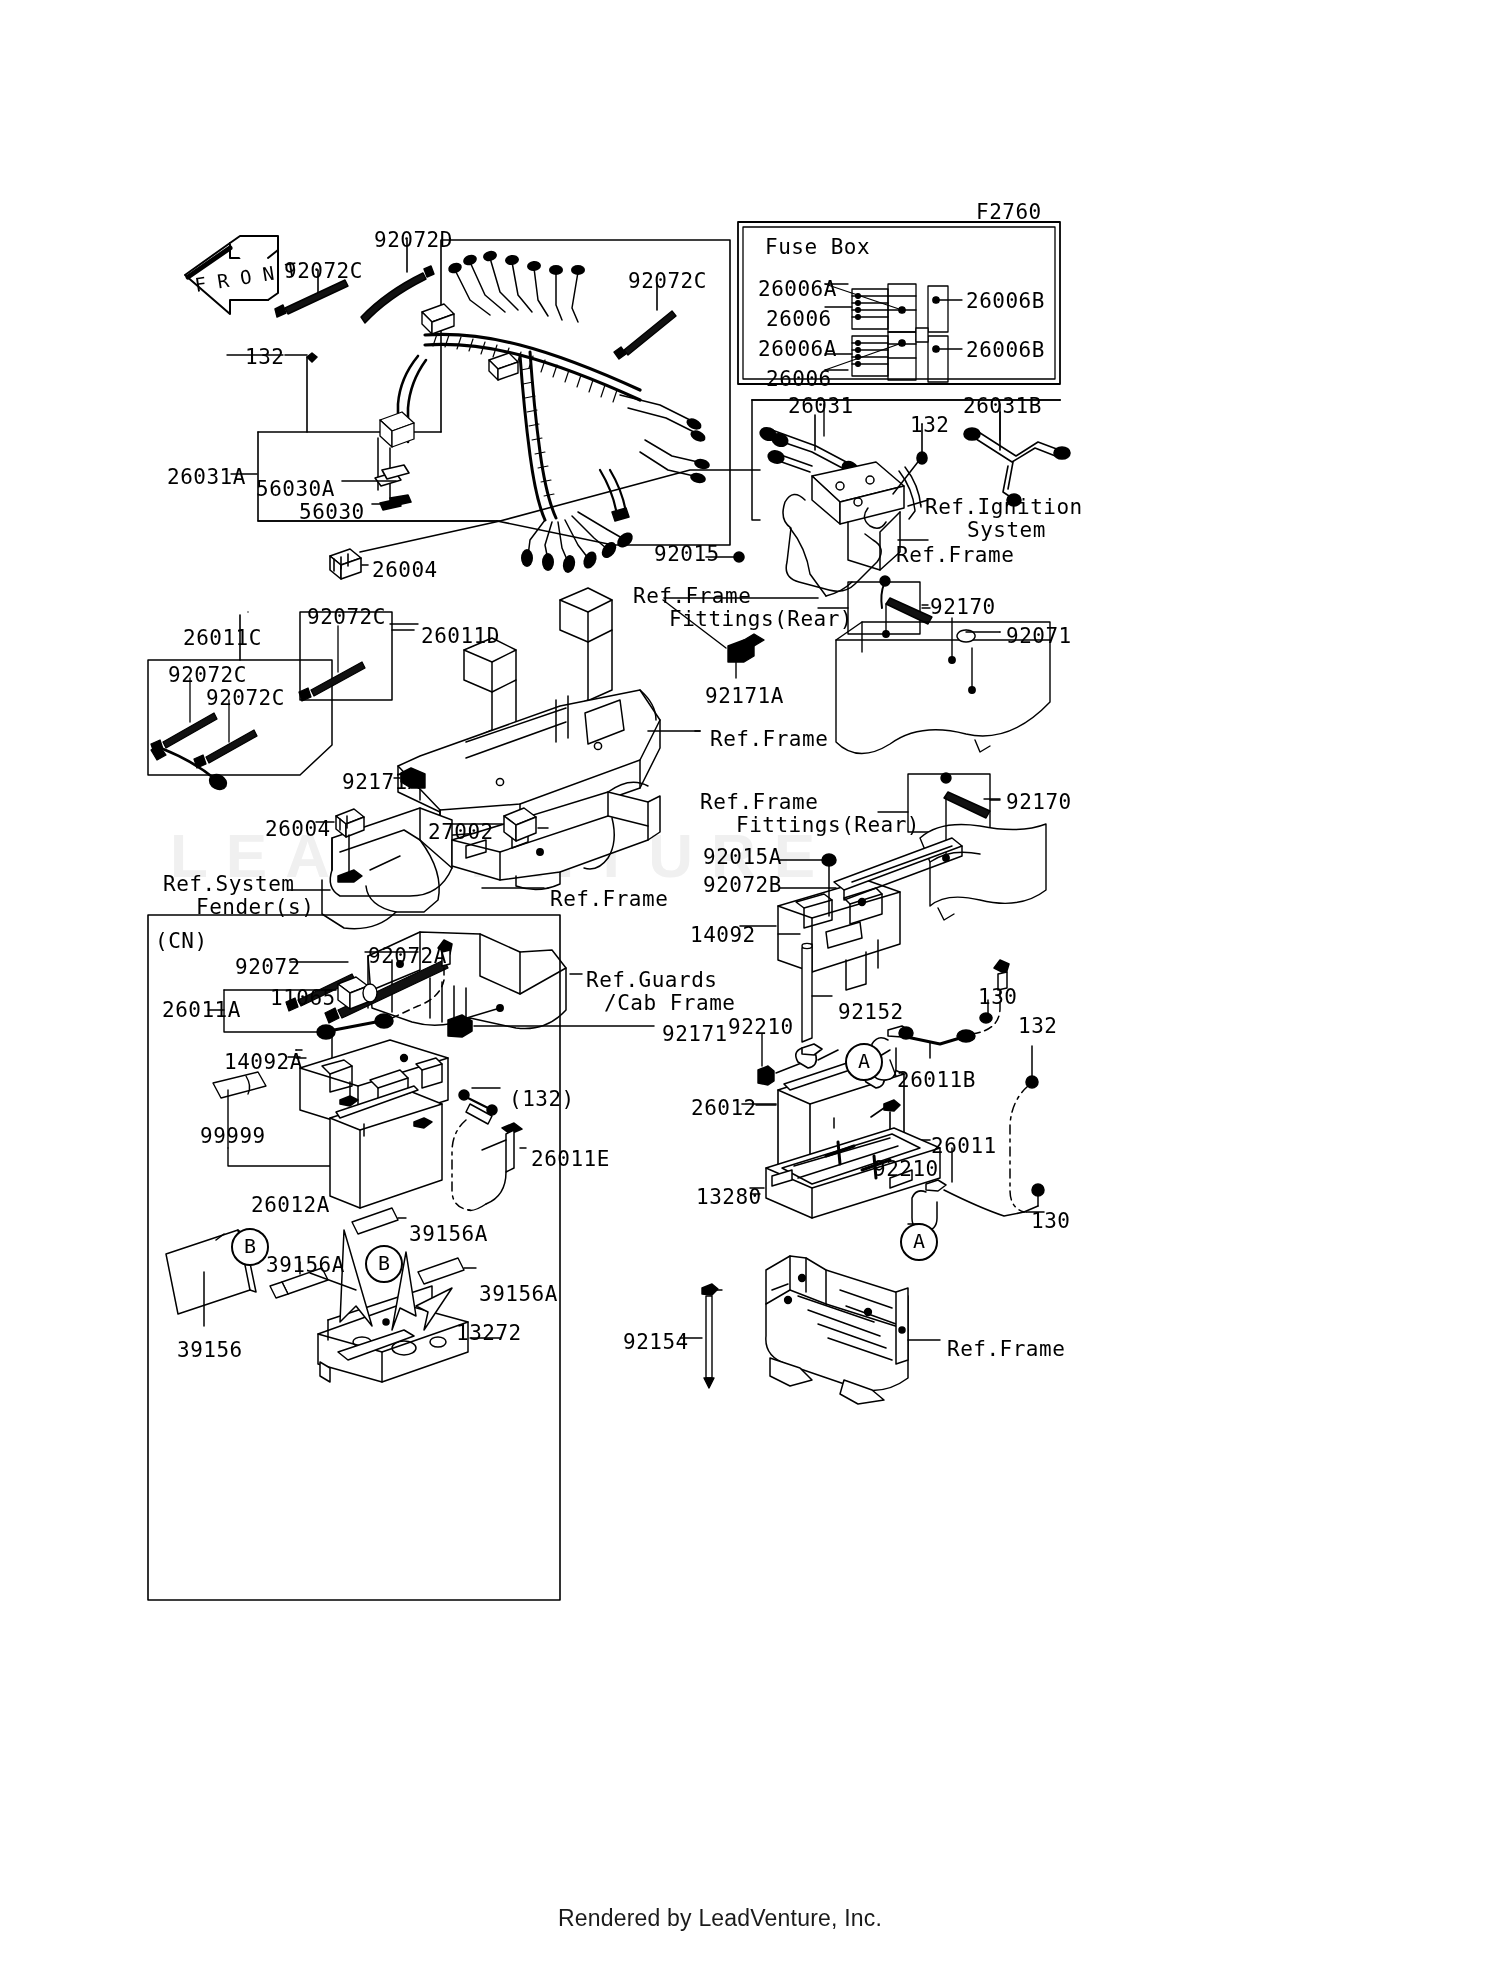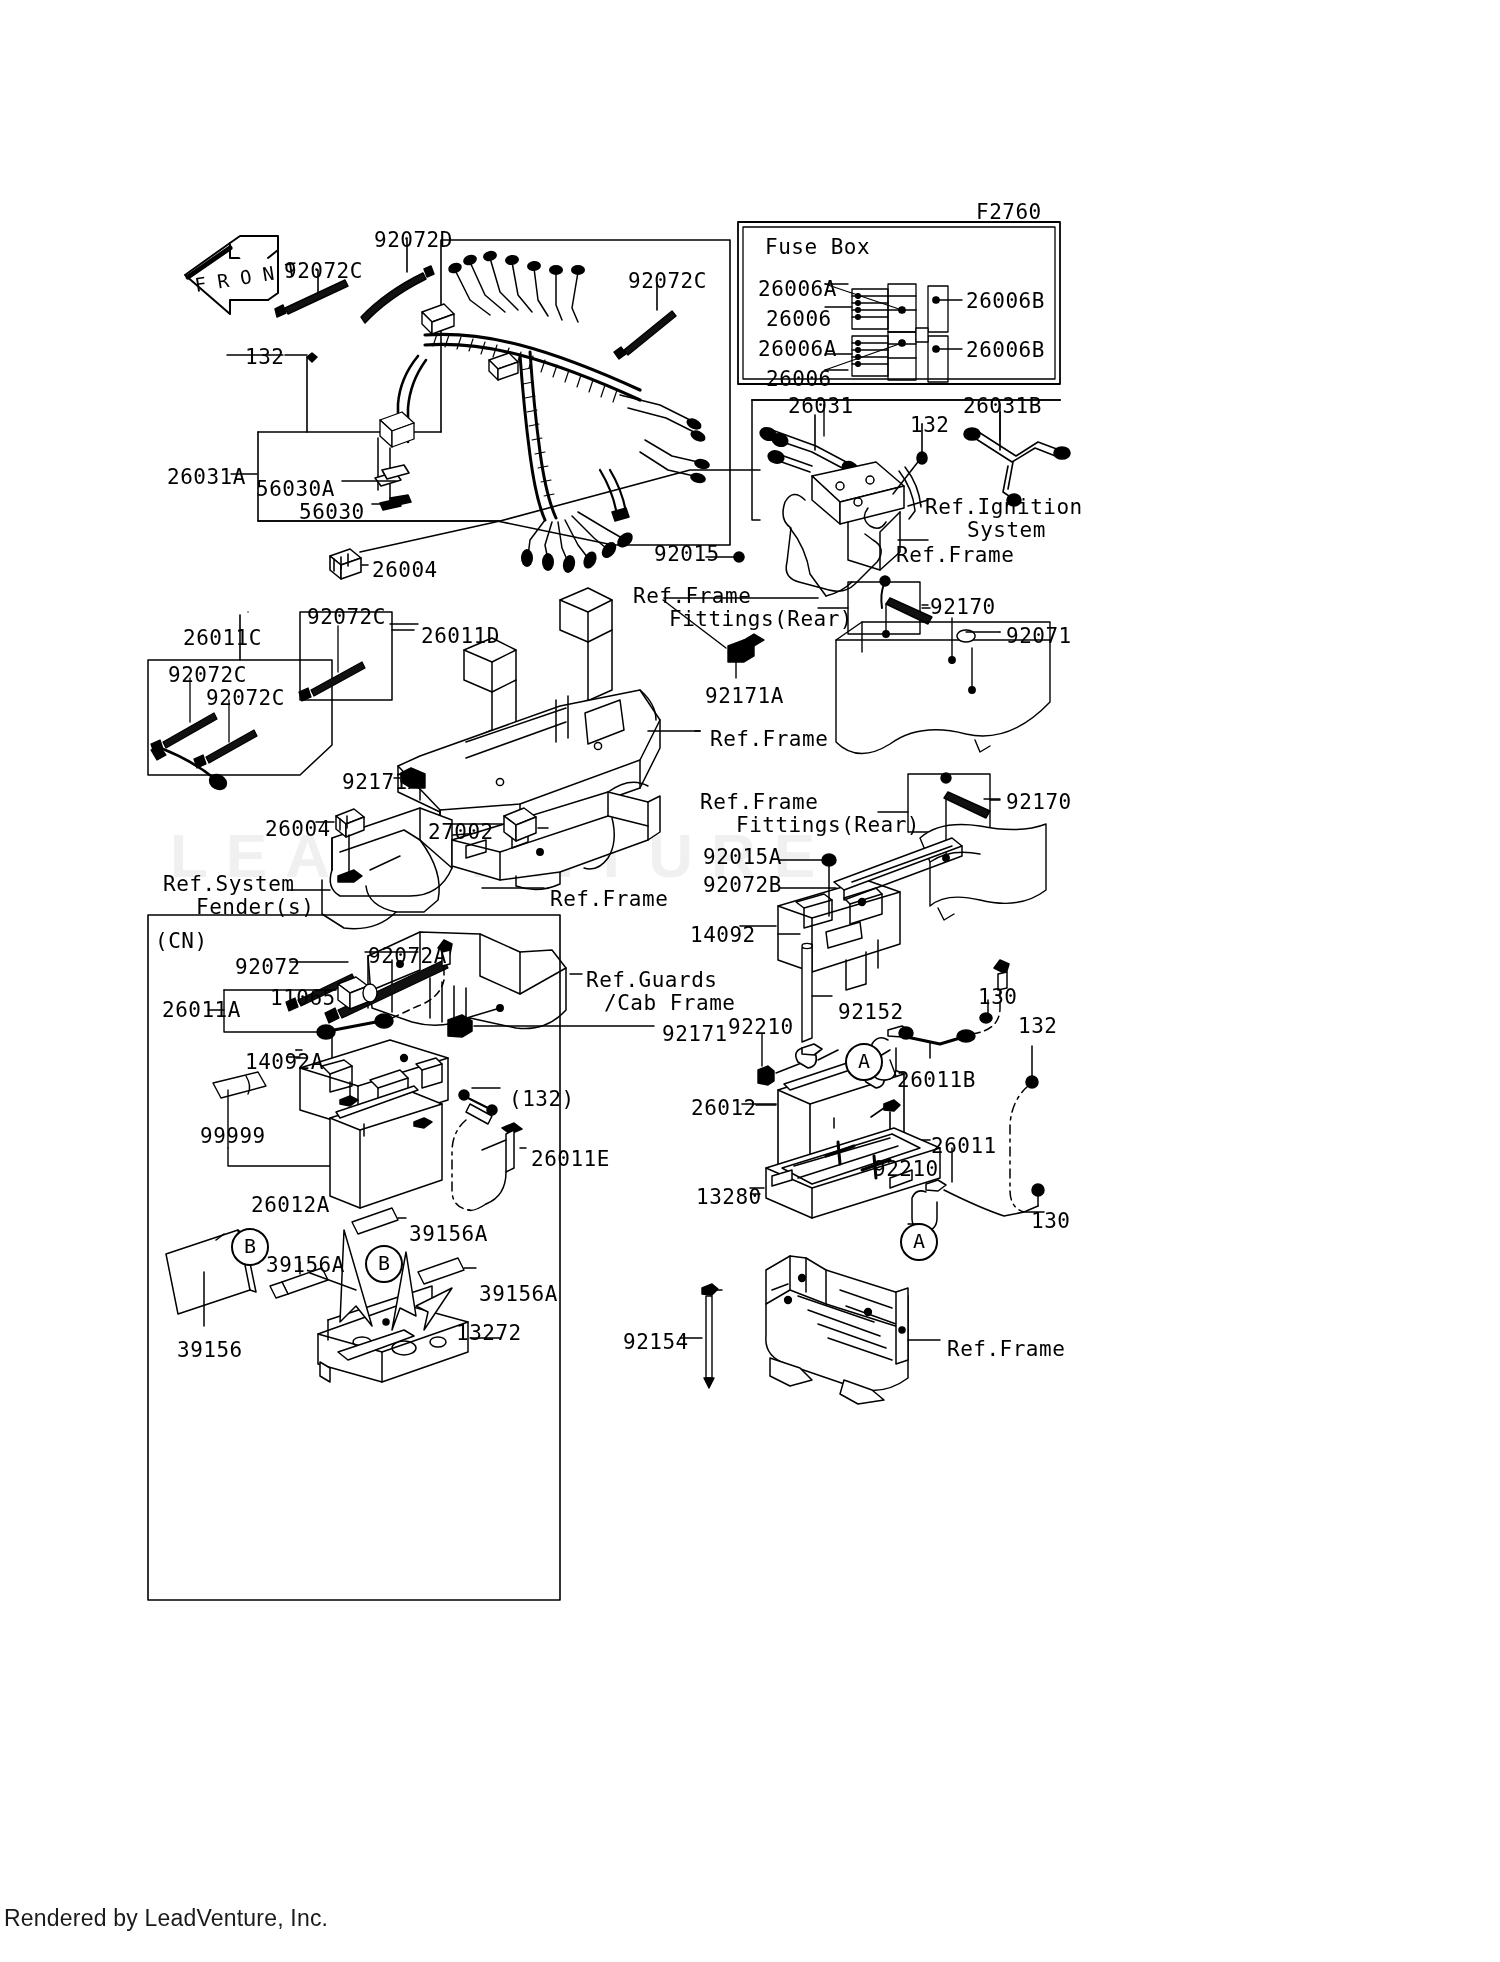--- a/index.html
+++ b/index.html
@@ -25,23 +25,24 @@
     position: absolute;
     font-family: "DejaVu Sans Mono", "Liberation Mono", monospace;
     font-size: 21px;
     letter-spacing: 0.5px;
     color: #000000;
     white-space: pre;
     line-height: 1.22;
   }
   .footer {
     position: absolute;
-    left: 4px;
+    left: 12px;
     top: 1905px;
     width: 1416px;
+    text-align: center;
     font-family: "Liberation Sans", sans-serif;
     font-size: 23px;
     color: #1a1a1a;
     letter-spacing: 0.2px;
   }
   .wm {
     position: absolute;
     font-family: "Liberation Sans", sans-serif;
     font-size: 62px;
     font-weight: 700;
@@ -816,21 +817,21 @@
       <div class="lbl" style="left: 368px; top: 944px;">92072A</div>
       <div class="lbl" style="left: 586px; top: 968px;">Ref.Guards</div>
       <div class="lbl" style="left: 604px; top: 991px; text-align: center;">/Cab Frame</div>
       <div class="lbl" style="left: 978px; top: 985px;">130</div>
       <div class="lbl" style="left: 270px; top: 986px;">11065</div>
       <div class="lbl" style="left: 162px; top: 998px;">26011A</div>
       <div class="lbl" style="left: 662px; top: 1022px;">92171</div>
       <div class="lbl" style="left: 838px; top: 1000px;">92152</div>
       <div class="lbl" style="left: 728px; top: 1015px;">92210</div>
       <div class="lbl" style="left: 1018px; top: 1014px;">132</div>
-      <div class="lbl" style="left: 245px; top: 1050px; text-align: center;">14092A</div>
+      <div class="lbl" style="left: 224px; top: 1050px; text-align: center;">14092A</div>
       <div class="lbl" style="left: 897px; top: 1068px;">26011B</div>
       <div class="lbl" style="left: 509px; top: 1087px;">(132)</div>
       <div class="lbl" style="left: 691px; top: 1096px;">26012</div>
       <div class="lbl" style="left: 200px; top: 1124px;">99999</div>
       <div class="lbl" style="left: 531px; top: 1147px;">26011E</div>
       <div class="lbl" style="left: 931px; top: 1134px;">26011</div>
       <div class="lbl" style="left: 873px; top: 1157px;">92210</div>
       <div class="lbl" style="left: 251px; top: 1193px;">26012A</div>
       <div class="lbl" style="left: 696px; top: 1185px;">13280</div>
       <div class="lbl" style="left: 1031px; top: 1209px;">130</div>

